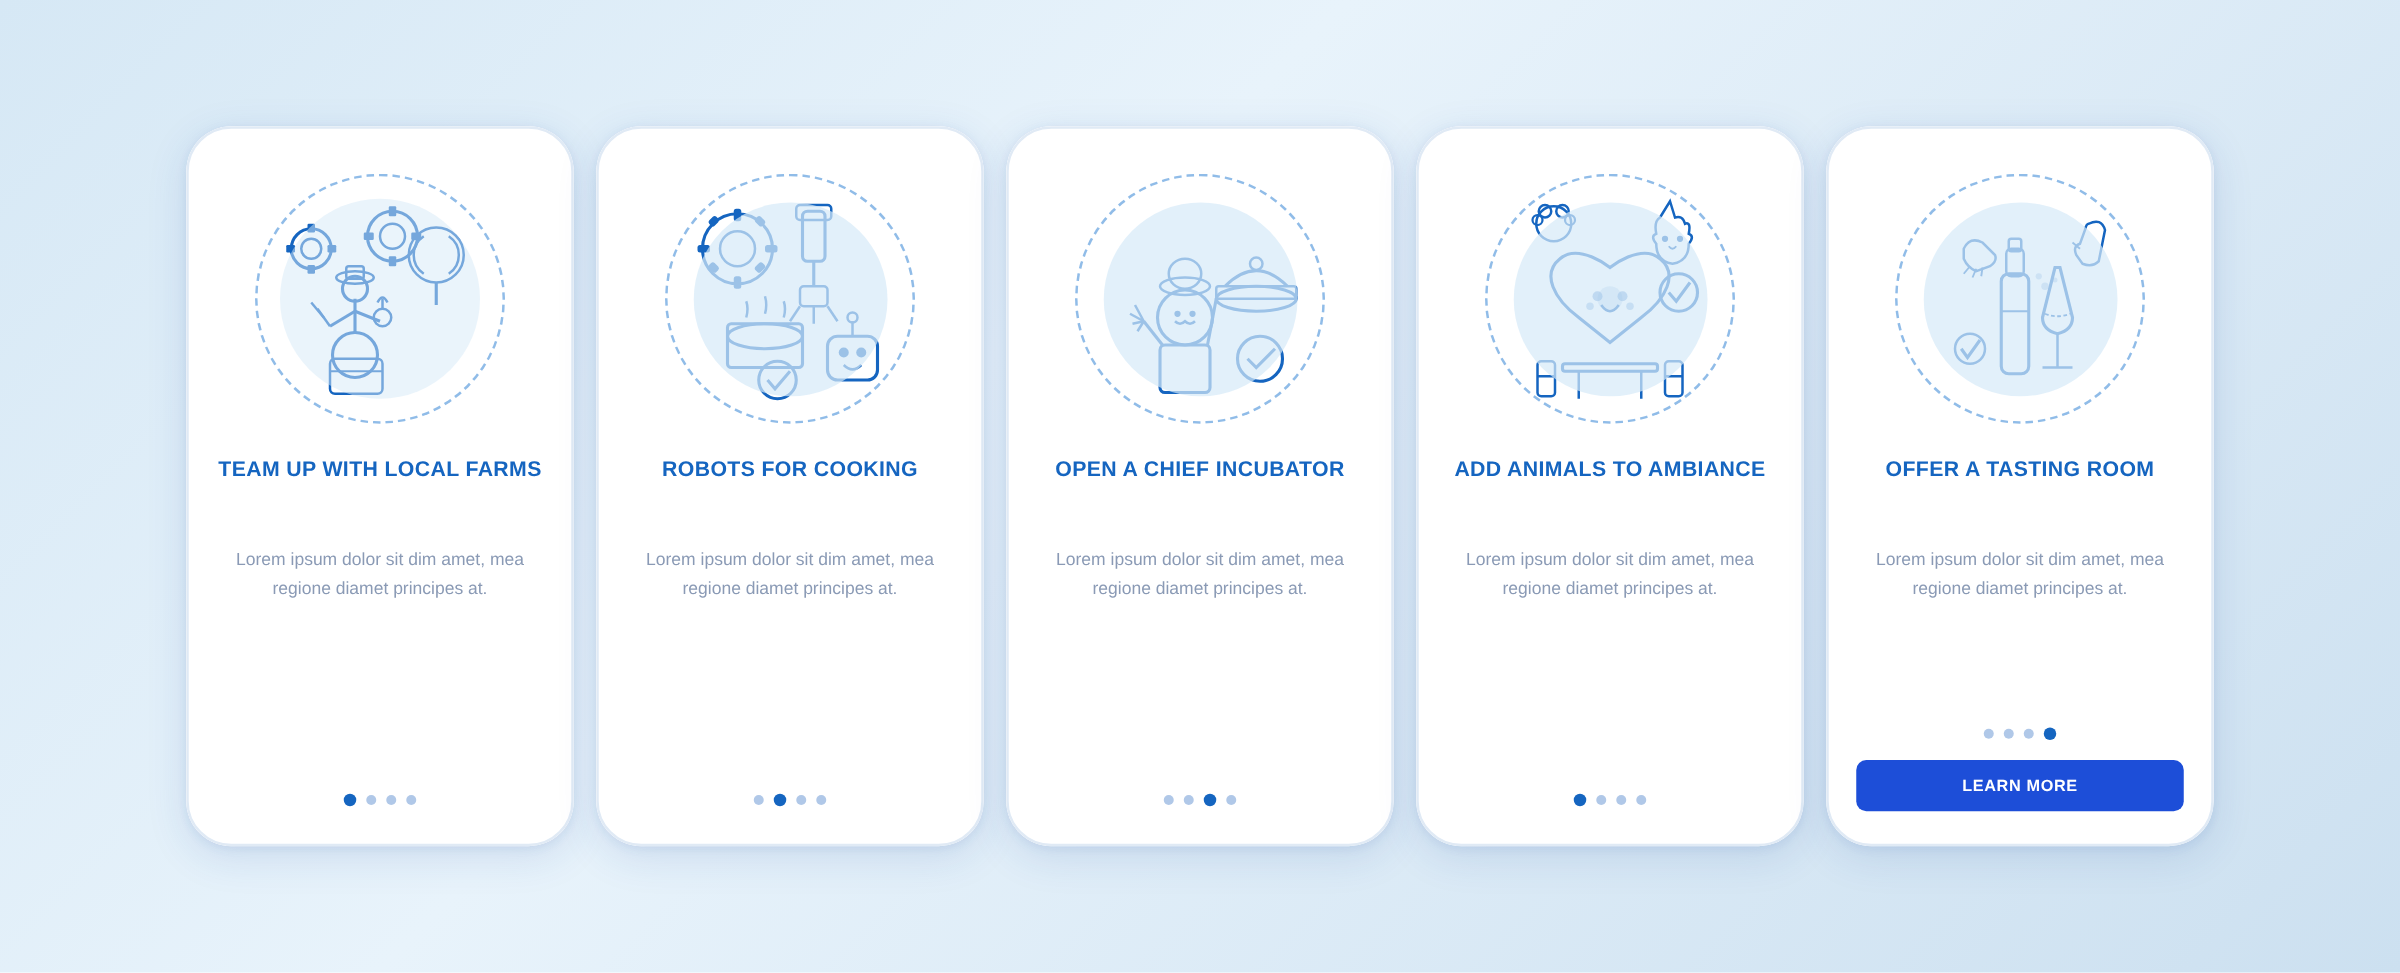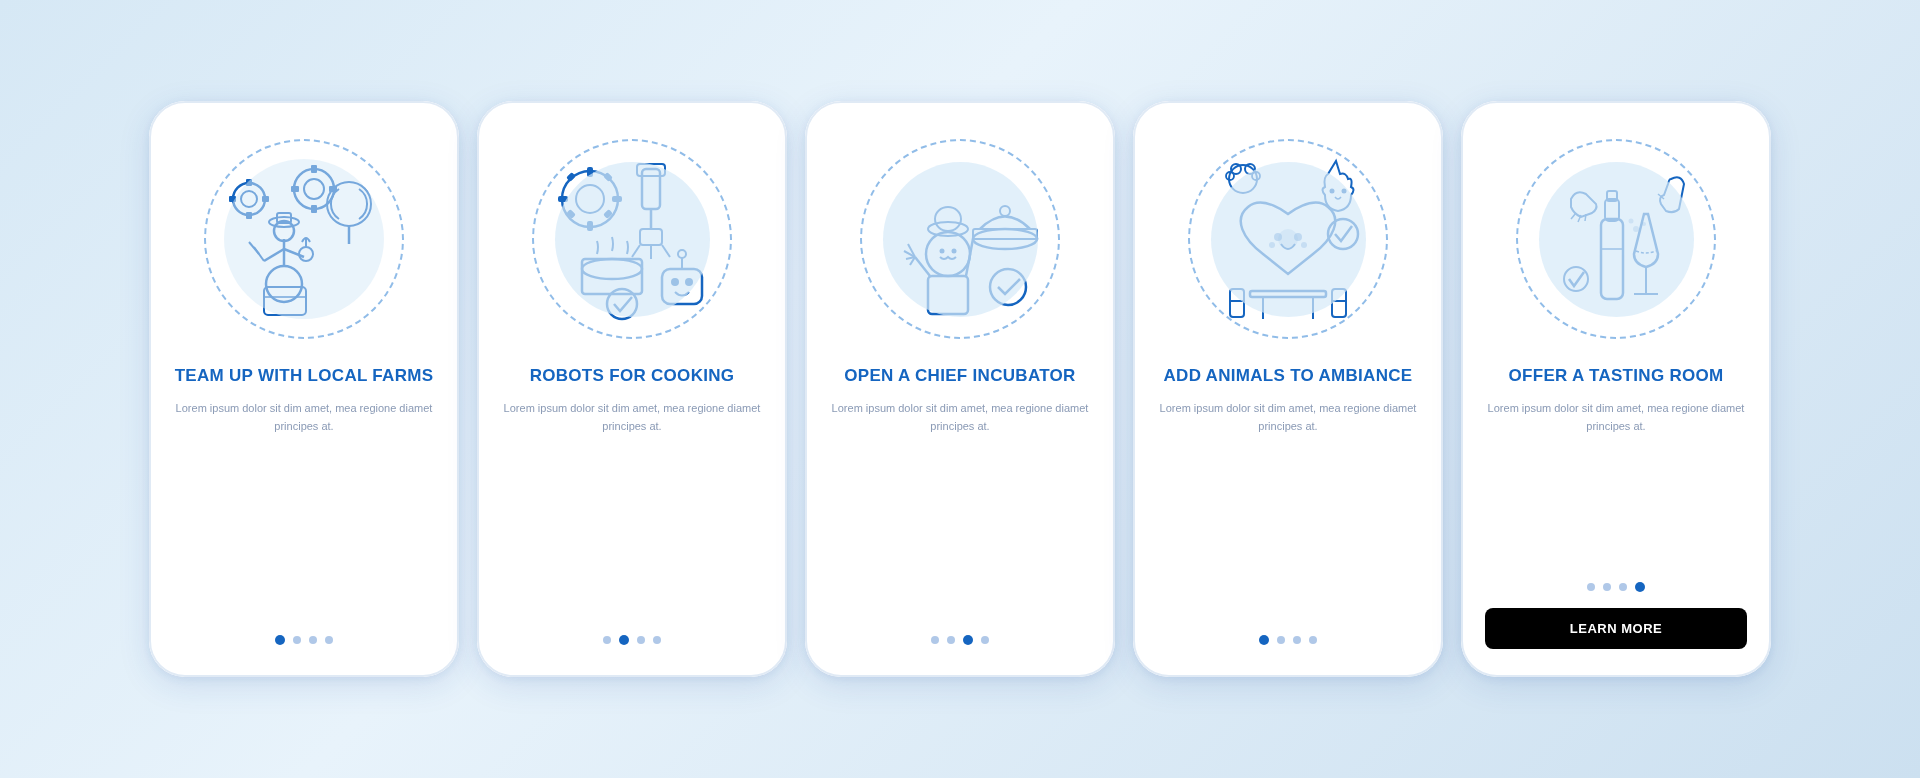--- a/index.html
+++ b/index.html
@@ -76,26 +76,27 @@
       color: #1565c0;
       text-align: center;
       text-transform: uppercase;
       line-height: 1.25;
       margin-top: 8px;
       margin-bottom: 14px;
       letter-spacing: 0.3px;
     }
 
     .card-desc {
-      font-size: 11px;
+      font-size: 14px;
       color: #8a9ab5;
       text-align: center;
       line-height: 1.6;
       margin-bottom: 18px;
       flex: 1;
+      margin-top: 36px;
     }
 
     .dots-row {
       display: flex;
       gap: 8px;
       align-items: center;
       justify-content: center;
       margin-top: auto;
       padding-bottom: 4px;
     }
@@ -107,21 +108,21 @@
       background: #b0c8e8;
     }
 
     .dot.active {
       background: #1565c0;
       width: 10px;
       height: 10px;
     }
 
     .learn-more-btn {
-      background: #000000;
+      background: #1d4ed8;
       color: #fff;
       border: none;
       border-radius: 8px;
       padding: 13px 32px;
       font-size: 13px;
       font-weight: 700;
       letter-spacing: 0.5px;
       cursor: pointer;
       margin-top: 12px;
       width: 100%;

